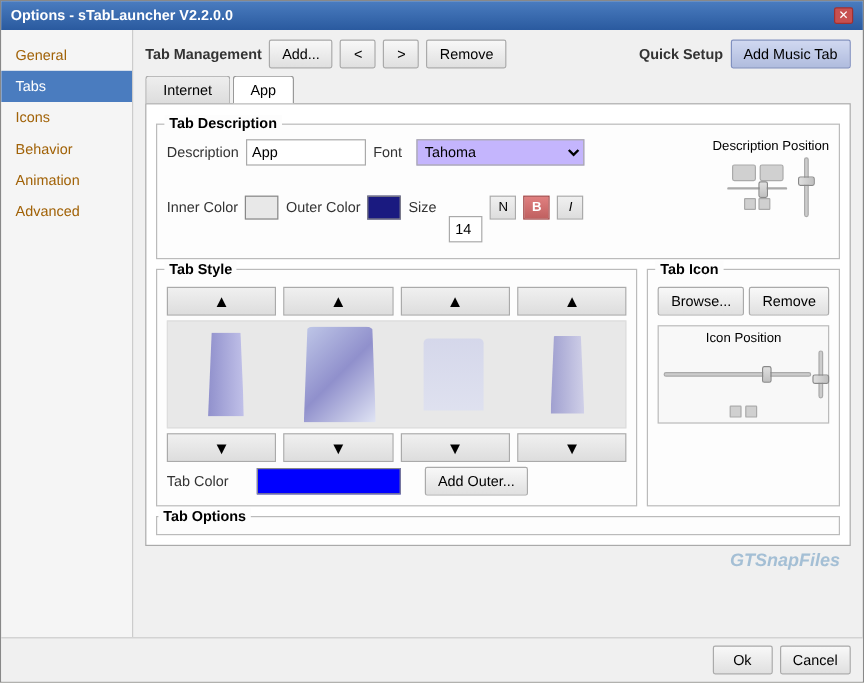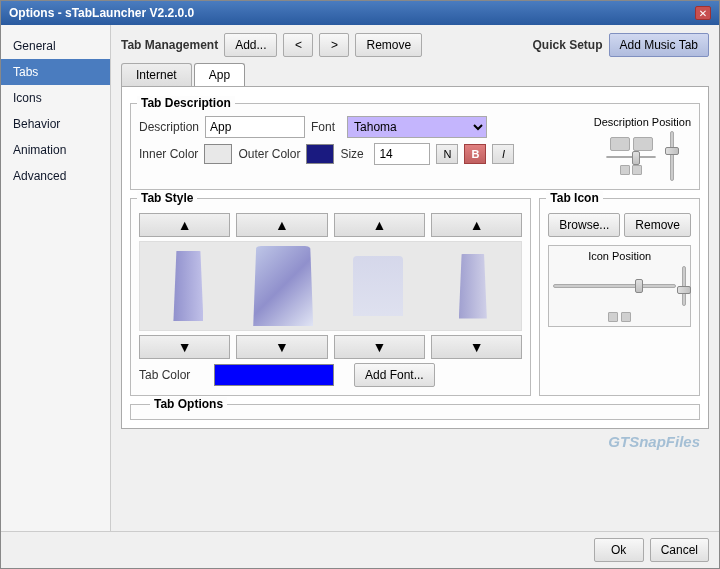--- a/index.html
+++ b/index.html
@@ -58,21 +58,21 @@
       width: 110px;
       background: #f5f5f5;
       border-right: 1px solid #ccc;
       padding: 8px 0;
       flex-shrink: 0;
     }
     .sidebar-item {
       padding: 6px 12px;
       cursor: pointer;
       font-size: 12px;
-      color: #0f172a;
+      color: #a16207;
     }
     .sidebar-item.active {
       background: #4a7cbf;
       color: white;
     }
     .main-content {
       flex: 1;
       padding: 8px 10px;
       overflow: auto;
     }
@@ -172,21 +172,22 @@
     }
     .font-select {
       border: 1px solid #aaa;
       padding: 2px;
       font-size: 12px;
       height: 22px;
       background: #c4b5fd;
       width: 140px;
     }
     .size-input {
-      width: 56px;
+      width: 28px;
+      margin-top: 37px;
     }
     .font-btn {
       width: 22px;
       height: 20px;
       border: 1px solid #aaa;
       background: linear-gradient(to bottom, #f0f0f0, #ddd);
       cursor: pointer;
       font-size: 11px;
       display: flex;
       align-items: center;
@@ -334,21 +335,21 @@
     .tab-options-section {
       border: 1px solid #bbb;
       padding: 6px 8px 8px 8px;
       position: relative;
       background: #fdfdfd;
       margin-top: 0;
     }
     .tab-options-title {
       position: absolute;
       top: -8px;
-      left: 19px;
+      left: 1px;
       background: #fdfdfd;
       padding: 0 4px;
       font-size: 12px;
       font-weight: bold;
     }
     .select-input {
       border: 1px solid #aaa;
       background: white;
       font-size: 12px;
       height: 22px;
@@ -528,21 +529,21 @@
               <div class="tab-style-btns">
                 <button class="style-btn">▼</button>
                 <button class="style-btn">▼</button>
                 <button class="style-btn">▼</button>
                 <button class="style-btn">▼</button>
               </div>
 
               <div class="tab-color-row">
                 <span class="form-label">Tab Color</span>
                 <div class="tab-color-swatch"></div>
-                <button class="btn">Add Font...</button>
+                <button class="btn">Add Outer...</button>
               </div>
             </div>
           </div>
 
           <div class="panel-section" style="min-width:130px; margin-bottom:0;">
             <div class="panel-section-title">Tab Icon</div>
             <div style="margin-top:8px;">
               <div class="tab-icon-btns">
                 <button class="btn">Browse...</button>
                 <button class="btn">Remove</button>

